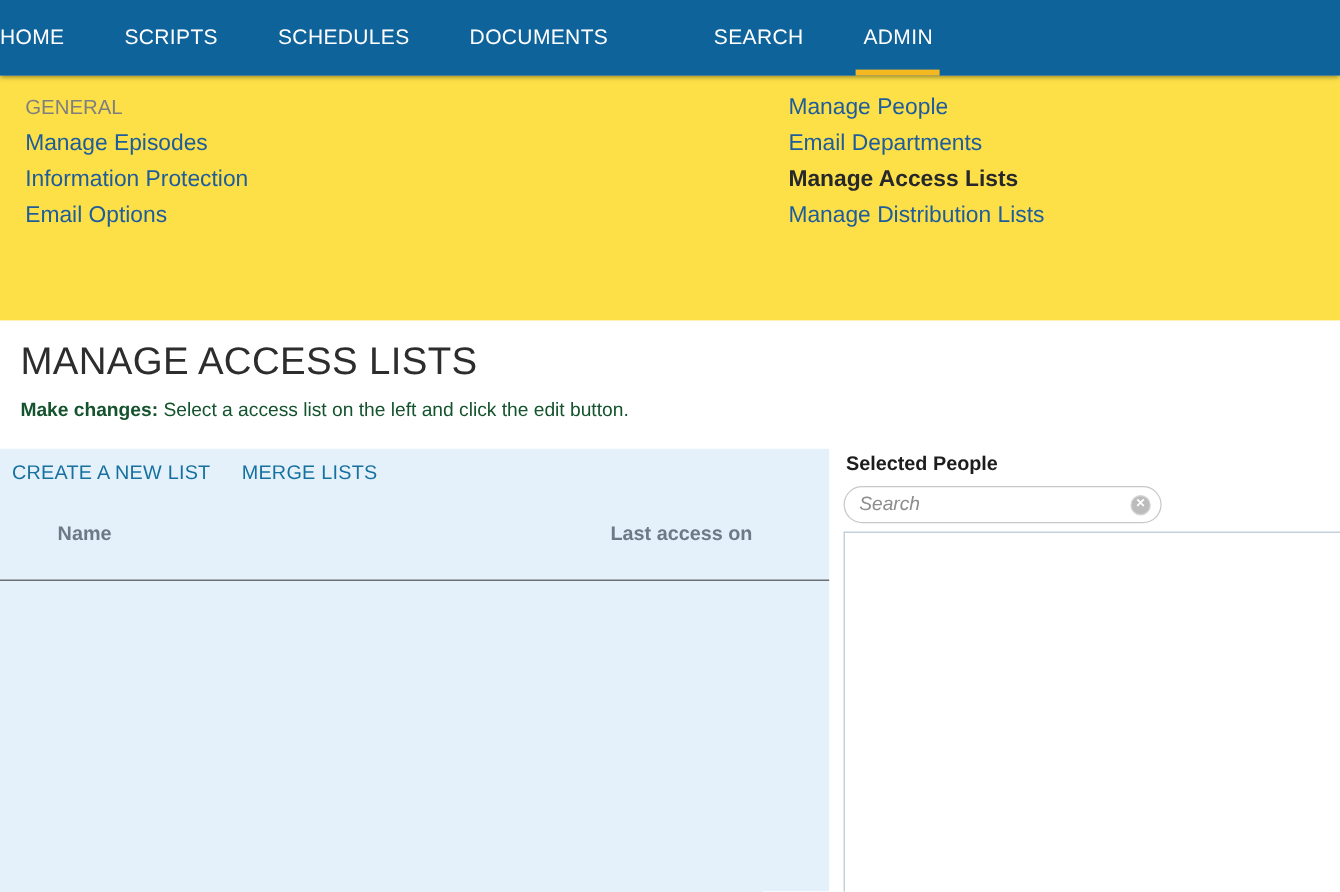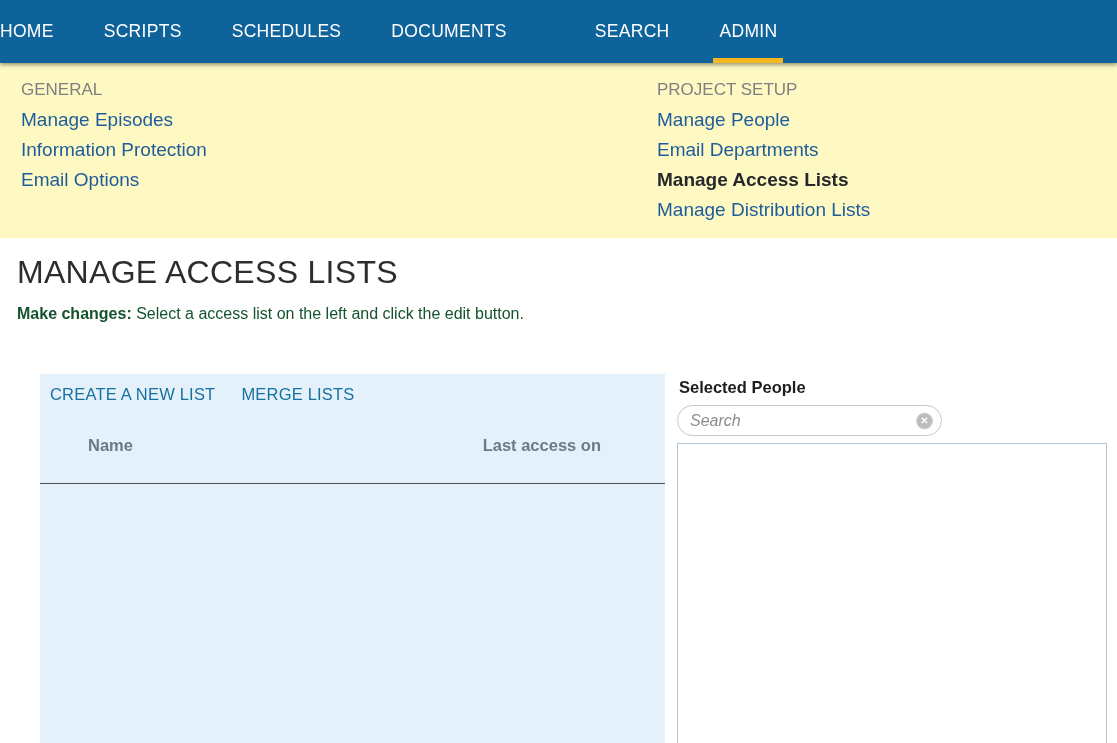--- a/index.html
+++ b/index.html
@@ -12,39 +12,39 @@
     position:relative; z-index:10;
     box-shadow:0 2px 4px rgba(0,0,0,0.40); }
   .nav-item { color:#ffffff; font-size:17.5px; letter-spacing:0.3px;
     margin-right:50px; height:100%; display:flex; align-items:center;
     position:relative; cursor:pointer; white-space:nowrap; }
   .nav-item--search { margin-left:38px; }
   .nav-item.active::after { content:""; position:absolute; left:-7px; right:-6px;
     bottom:0; height:5px; background:#f6b821; }
 
   
-  .submenu { height:175px; background:#fef9c3; position:relative; }
+  .submenu { height:204px; background:#fde047; position:relative; }
   .submenu-col { position:absolute; top:12px; }
   .submenu-col--general { left:21px; }
   .submenu-col--project { left:657px; }
   .submenu-title { color:#7f7f7f; font-size:17px; line-height:30px; }
   .submenu-link { color:#1e5c9b; font-size:19px; line-height:30px; cursor:pointer; }
   .submenu-link.active { color:#26282b; font-weight:bold; }
 
   
   .page-title { margin:16px 0 0 17px; font-size:32px; font-weight:400;
     color:#2d2d2d; letter-spacing:0.3px; }
   .intro { margin:14px 0 0 17px; font-size:16px; color:#14532d; }
   .intro b { font-weight:bold; }
 
   
   .content { position:absolute; top:374px; left:0; right:0; bottom:0;
     display:flex; align-items:stretch; }
 
-  .lists-panel { width:625px; flex-shrink:0; background:#e4f1fb;margin-left:40px; }
+  .lists-panel { width:691px; flex-shrink:0; background:#e4f1fb; }
   .actions { padding:11px 0 0 10px; display:flex; gap:26px; }
   .action-link { color:#17719f; font-size:16.5px; letter-spacing:0.2px;
     cursor:pointer; white-space:nowrap; }
   .list-header { margin:32px 64px 0 48px; display:flex;
     justify-content:space-between; color:#6d7a86; font-weight:bold;
     font-size:16.5px; }
   .list-divider { margin-top:28px; border-top:1px solid #4f4f4f; width:100%; }
 
   .people-panel { margin-left:12px; padding-top:4px; position:relative; }
   .people-title { font-size:16.5px; font-weight:bold; color:#1d1d1d; margin-left:2px; }
@@ -75,21 +75,20 @@
 </nav>
 
 <section class="submenu">
   <div class="submenu-col submenu-col--general">
     <div class="submenu-title">GENERAL</div>
     <div class="submenu-link">Manage Episodes</div>
     <div class="submenu-link">Information Protection</div>
     <div class="submenu-link">Email Options</div>
   </div>
   <div class="submenu-col submenu-col--project">
-    <div class="submenu-title">PROJECT SETUP</div>
     <div class="submenu-link">Manage People</div>
     <div class="submenu-link">Email Departments</div>
     <div class="submenu-link active">Manage Access Lists</div>
     <div class="submenu-link">Manage Distribution Lists</div>
   </div>
 </section>
 
 <h1 class="page-title">MANAGE ACCESS LISTS</h1>
 <p class="intro"><b>Make changes:</b><span> Select a access list on the left and click the edit button.</span></p>
 

